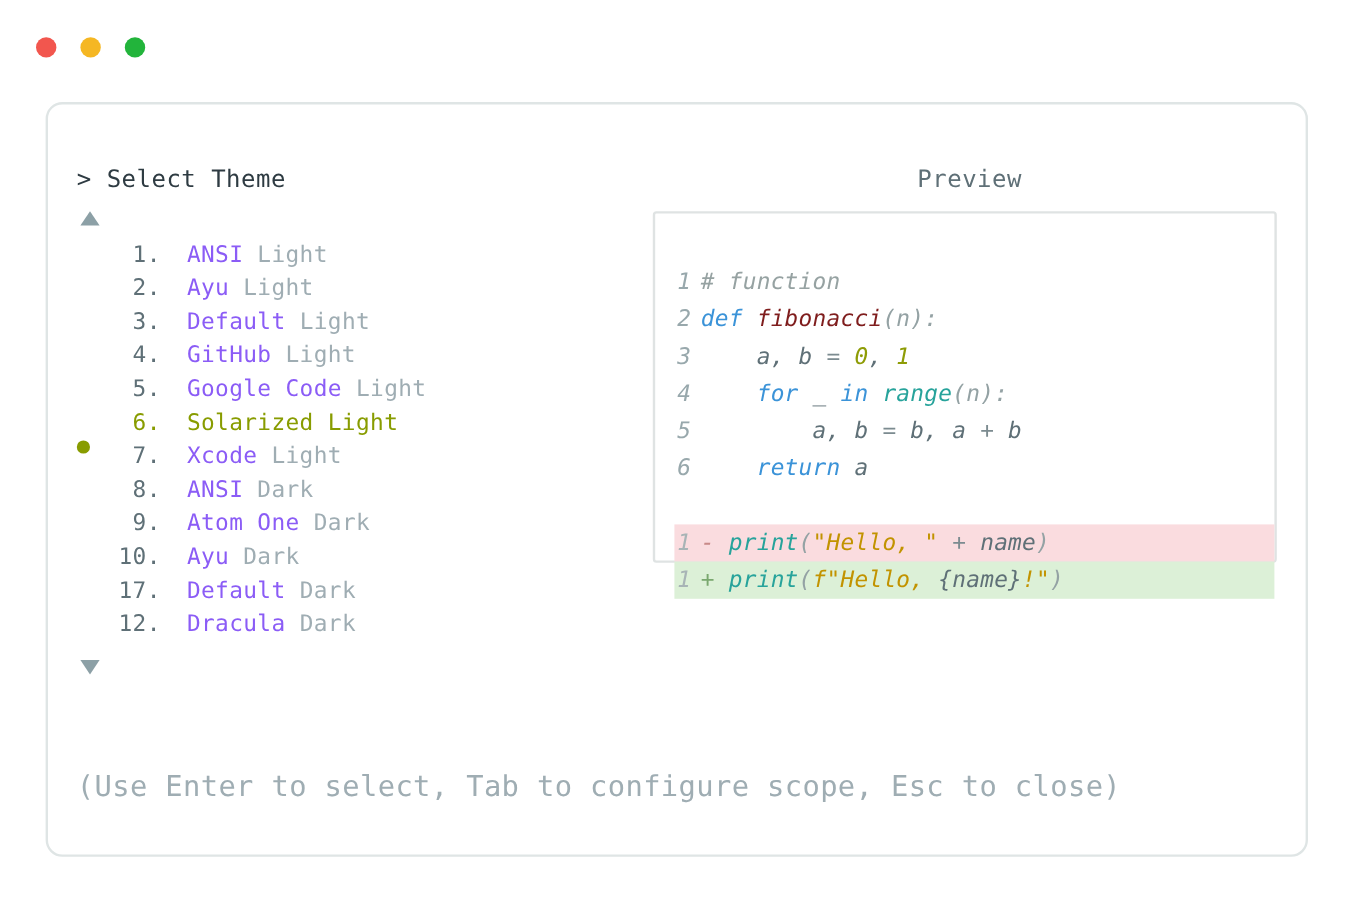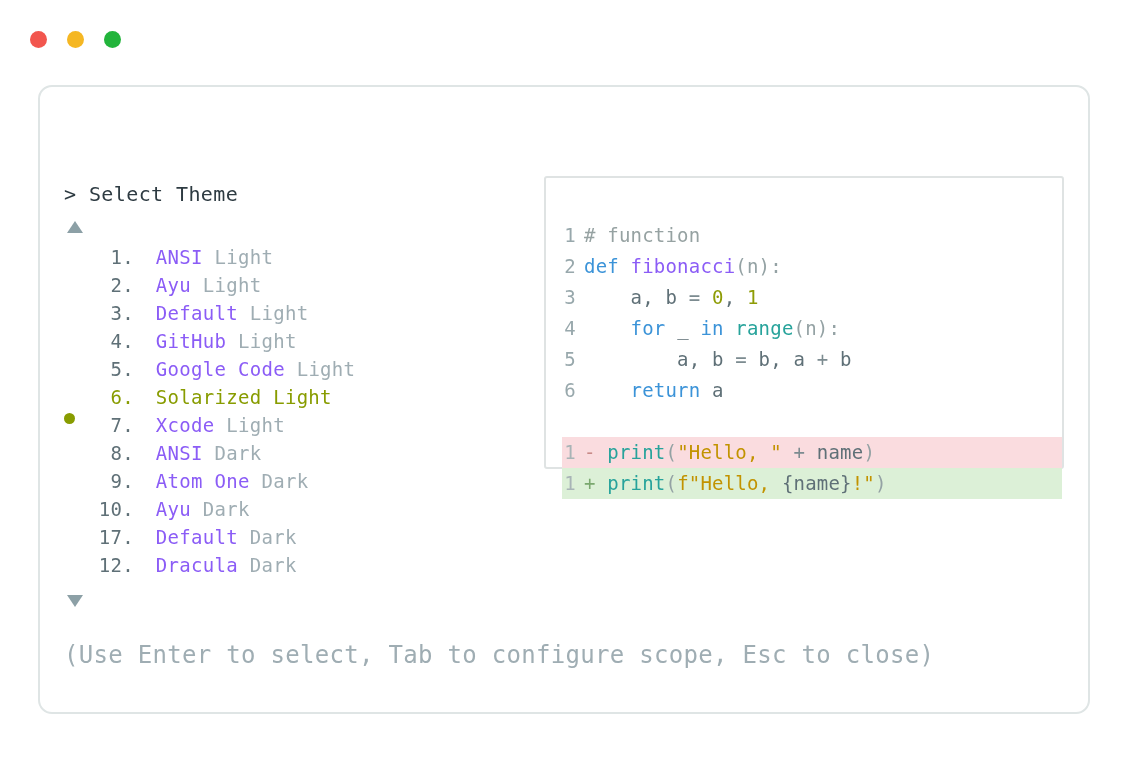--- a/index.html
+++ b/index.html
@@ -66,21 +66,20 @@
     left: 494px;
     top: 0;
     width: 540px;
   }
 
   .section-heading {
     font-size: 20px;
     line-height: 24px;
     letter-spacing: 0.4px;
     white-space: pre;
-    margin-top: 45px;
   }
   .heading-prompt { color: #2e3b42; }
   .heading-preview {
     color: #5f7077;
     padding-top: 50px;
     padding-left: 8px;
     text-align: center;
   }
   .col-left .section-heading { padding-top: 50px; }
 
@@ -173,38 +172,38 @@
     border: 2px solid #dfe3e3;
     border-radius: 3px;
   }
   .code-body {
     padding: 42px 0 0 16px;
     font-size: 19px;
     line-height: 31px;
     letter-spacing: 0.2px;
     white-space: pre;
   }
-  .code-line { display: block; white-space: pre; }
+  .code-line { display: block; white-space: pre; font-style: italic; }
   .ln {
     color: #98a8ac;
     display: inline-block;
     width: 14px;
     text-align: right;
     margin-right: 8px;
   }
   .diff-block { margin-top: 31px; }
   .code-line.diff-del { background: #fadcdf; }
   .code-line.diff-add { background: #dcf0d7; }
   .code-line.diff-del .ln,
   .code-line.diff-add .ln { color: #a8b4b6; }
 
   
   .tok-comment { color: #96a2a2; }
   .tok-kw      { color: #3b93d8; }
-  .tok-fn      { color: #8b5cf6; }
+  .tok-fn      { color: #7f1d1d; }
   .tok-plain   { color: #5f7077; }
   .tok-num     { color: #8e9c06; }
   .tok-builtin { color: #27a39b; text-align: center; }
   .tok-str     { color: #c29300; }
   .tok-punct   { color: #94a2a4; }
   .tok-op      { color: #7c8b90; }
   .tok-delmark { color: #c88a88; }
   .tok-addmark { color: #7aa86f; }
 </style>
 </head>

